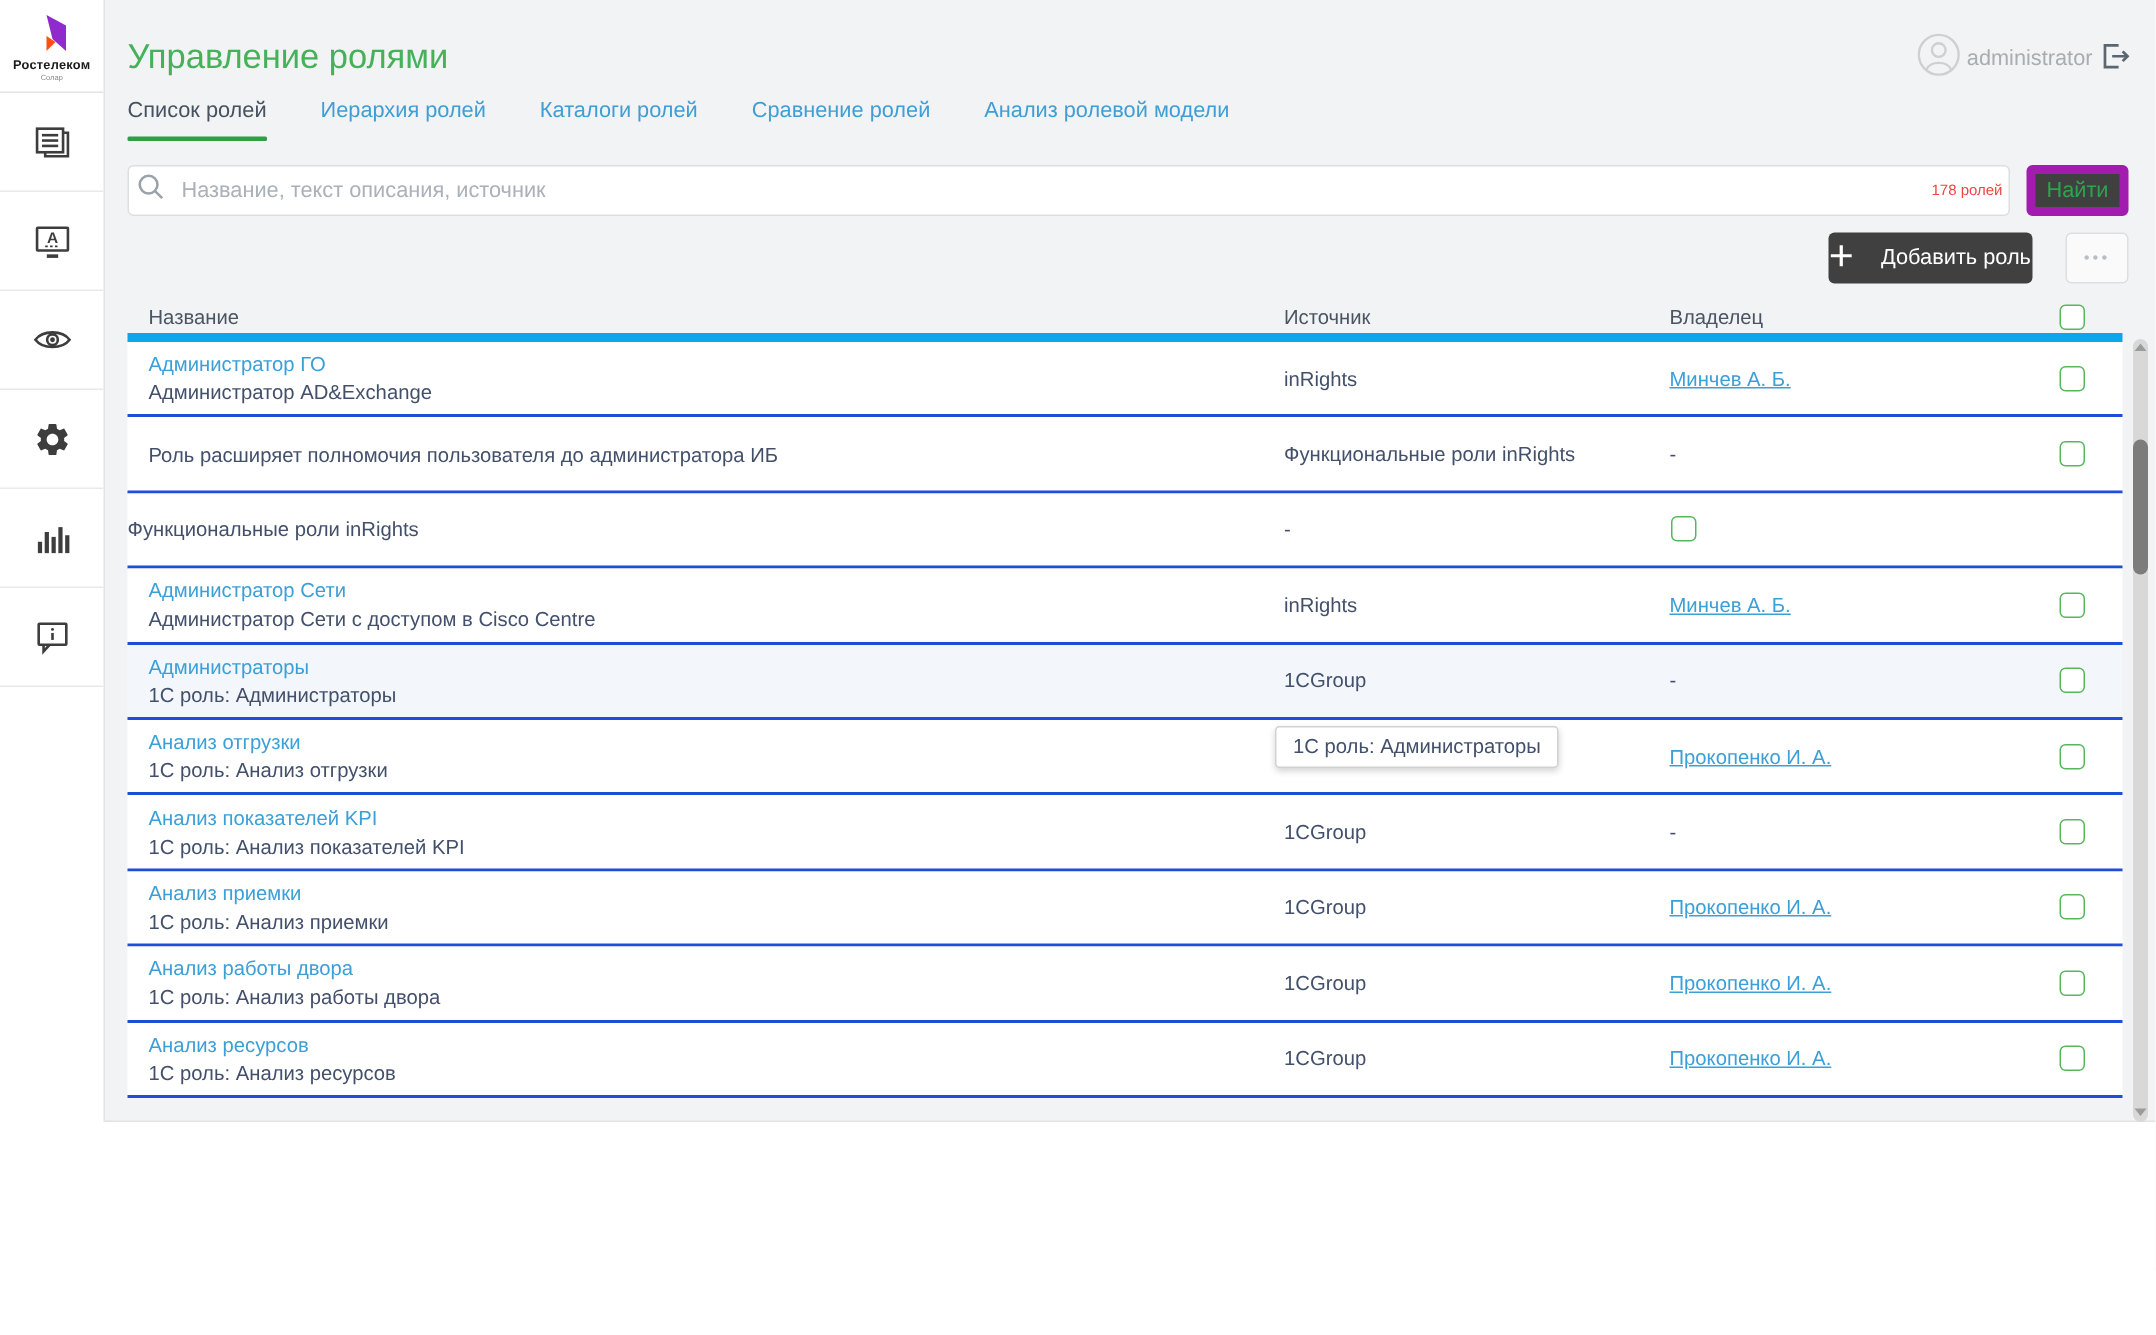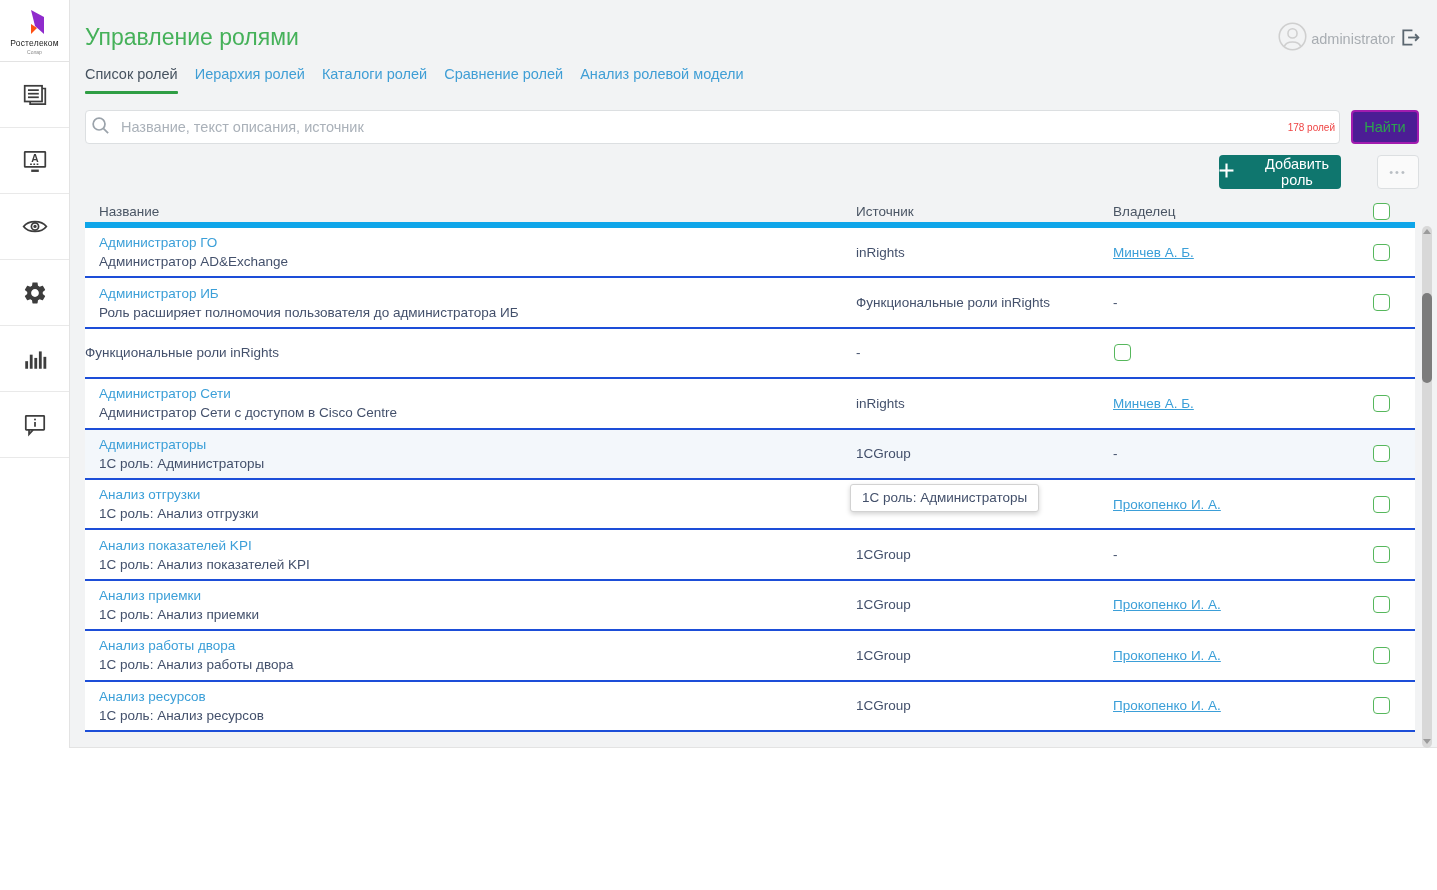--- a/index.html
+++ b/index.html
@@ -4,51 +4,51 @@
 <style>
   * { margin:0; padding:0; box-sizing:border-box; }
   html,body { background:#fff; }
   body { font-family:"Liberation Sans", sans-serif; width:1437px; height:890px; position:relative; color:#43506b; }
 
   .app-top { position:absolute; top:0; left:0; width:1437px; height:748px; border-bottom:1px solid #e3e3e3; background:#f2f3f4; }
 
   
   .sidebar { position:absolute; top:0; left:0; width:70px; height:748px; background:#fff; border-right:1px solid #e3e3e3; }
   .logo-box { height:62px; border-bottom:1px solid #e3e3e3; display:flex; flex-direction:column; align-items:center; justify-content:center; padding-top:2px; }
-  .brand-name { font-size:8.5px; font-weight:normal; color:#1b1b1b; letter-spacing:.2px; margin-top:1px;text-align:right; }
+  .brand-name { font-size:8.5px; font-weight:bold; color:#1b1b1b; letter-spacing:.2px; margin-top:1px;text-align:right; }
   .brand-sub { font-size:5px; color:#8a8a8a; margin-top:1px; }
   .nav-item { height:66px; border-bottom:1px solid #e9e9e9; display:flex; align-items:center; justify-content:center; cursor:pointer; }
   .nav-item svg { display:block; }
 
   
   .content { position:absolute; top:0; left:71px; width:1366px; height:748px; }
 
   .page-title { position:absolute; left:14px; top:24px; font-size:23px; color:#45b159; font-weight:400; }
 
   .user-block { position:absolute; top:22px; right:15px; display:flex; align-items:center; gap:4px; }
   .username { font-size:14.5px; color:#a8adb2; }
   .avatar { display:block; }
   .logout-btn { background:none; border:none; cursor:pointer; padding:0; display:flex; }
 
   
-  .tabs { position:absolute; left:14px; top:66px; display:flex; gap:17px; }
+  .tabs { position:absolute; left:14px; top:66px; display:flex; gap:36px; }
   .tab { font-size:14.5px; color:#3f9ed5; padding-bottom:12px; position:relative; cursor:pointer; }
   .tab.active { color:#46525f; }
   .tab.active::after { content:""; position:absolute; left:0; right:0; bottom:0; height:3px; background:#2f9e44; border-radius:1px; }
 
   
   .search-box { position:absolute; left:14px; top:110px; width:1255px; height:34px; background:#fff; border:1px solid #dcdfe1; border-radius:4px; display:flex; align-items:center; padding:0 4px; }
   .search-box svg { flex:0 0 auto; margin-right:10px; }
   .search-input { flex:1; border:none; outline:none; font-size:14.5px; color:#43506b; font-family:"Liberation Sans", sans-serif; background:transparent; }
   .search-input::placeholder { color:#aab1b9; }
   .search-count { font-size:10px; color:#ef4444; white-space:nowrap; margin-left:10px;text-align:right; }
-  .find-btn { position:absolute; left:1280px; top:110px; width:68px; height:34px; background:#4c1d95; border:2px solid #a21caf; border-radius:4px; color:#2da44e; font-size:14.5px; cursor:pointer; font-family:"Liberation Sans", sans-serif; }
-
-  
-  .add-btn { position:absolute; left:1148px; top:155px; width:122px; height:34px; background:#0f766e; border:none; border-radius:4px; color:#fff; font-size:14.5px; display:flex; align-items:center; justify-content:center; gap:19px; cursor:pointer; font-family:"Liberation Sans", sans-serif; }
+  .find-btn { position:absolute; left:1280px; top:110px; width:68px; height:34px; background:#404040; border:6px solid #a21caf; border-radius:4px; color:#2da44e; font-size:14.5px; cursor:pointer; font-family:"Liberation Sans", sans-serif; }
+
+  
+  .add-btn { position:absolute; left:1148px; top:155px; width:136px; height:34px; background:#404040; border:none; border-radius:4px; color:#fff; font-size:14.5px; display:flex; align-items:center; justify-content:center; gap:19px; cursor:pointer; font-family:"Liberation Sans", sans-serif; }
   .more-btn { position:absolute; left:1306px; top:155px; width:42px; height:34px; background:#fafafa; border:1px solid #dcdfe1; border-radius:4px; color:#b9bec3; font-size:11px; letter-spacing:2px; cursor:pointer; text-align:center; line-height:32px; }
 
   
   .table { position:absolute; left:14px; top:200px; width:1330px; }
   .thead { display:grid; grid-template-columns:771px 257px 259px 43px; height:28px; align-items:center; border-bottom:6px solid #0ea5e9; }
   .th { font-size:13.5px; color:#4a5564; }
   .th-name { padding-left:14px; }
   .trow { display:grid; grid-template-columns:771px 257px 259px 43px; height:50.4px; background:#fff; border-bottom:2px solid #1d4ed8; align-items:center; cursor:pointer; }
   .trow.highlighted { background:#f3f7fb; }
   .cell-name { padding-left:14px; }
@@ -222,21 +222,20 @@
           </div>
         <div class="cell-source">inRights</div>
         <div class="cell-owner owner link">Минчев А. Б.</div>
         <div class="cell-check">
             <span class="checkbox"></span>
           </div>
       </div>
 
       <div class="trow">
         <div class="cell-name">
-            <a class="role-link" href="#">Администратор ИБ</a>
             <div class="role-desc">Роль расширяет полномочия пользователя до администратора ИБ</div>
           </div>
         <div class="cell-source">Функциональные роли inRights</div>
         <div class="cell-owner owner">-</div>
         <div class="cell-check">
             <span class="checkbox"></span>
           </div>
       </div>
 
       <div class="trow">

